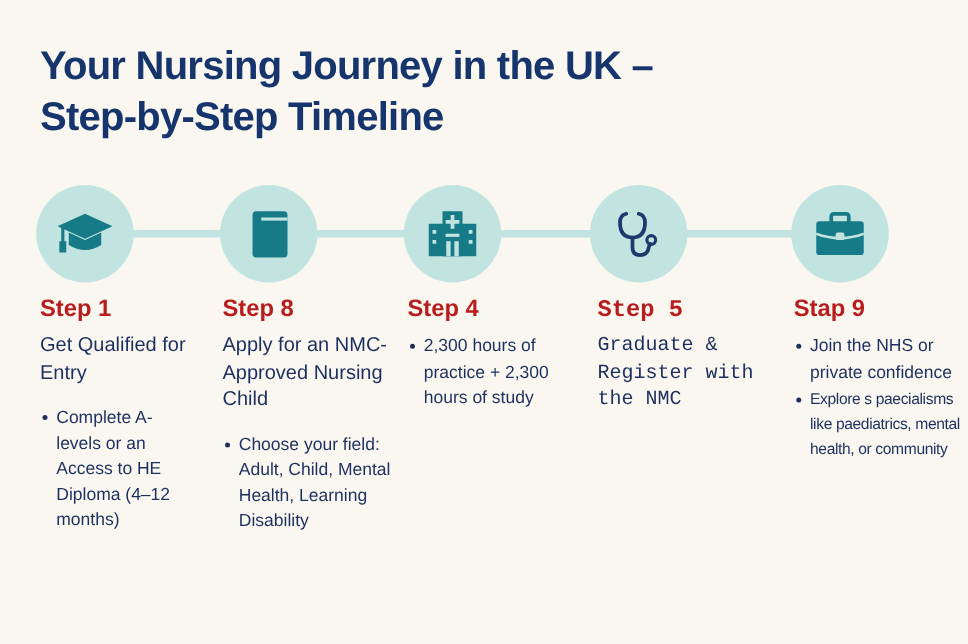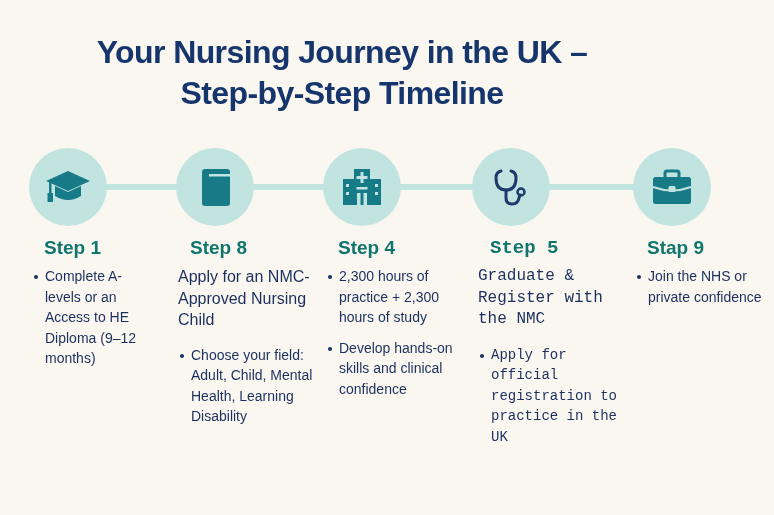--- a/index.html
+++ b/index.html
@@ -9,41 +9,40 @@
     font-family:"Liberation Sans", "DejaVu Sans", sans-serif;
     color:#1c2f5e;
     position:relative;
   }
   .title {
     position:absolute; left:32px; top:32px;
     margin:0;
     font-size:32px; line-height:41px; font-weight:bold;
     color:#16356c; letter-spacing:-0.6px;
     width:620px;
-    text-align:center;
   }
   .title span { display:block; }
   .connector {
     position:absolute; left:68px; top:184px;
     width:604px; height:6px;
     background:#c2e4e1;
   }
   .node {
     position:absolute; top:148px;
     width:78px; height:78px; border-radius:50%;
     background:#c2e4e1;
     display:flex; align-items:center; justify-content:center;
   }
   .node svg { width:50px; height:50px; }
   .step {
     position:absolute; top:236px;
   }
   .step-label {
     font-size:19px; font-weight:bold; line-height:24px;
-    color:#0f766e; margin:0 0 6px 12px;
+    color:#b91c1c; margin:0 0 6px 0;
   }
   .step-title {
     font-size:16px; line-height:21.5px; color:#1c2f5e;
     margin:0 0 14px 0;
   }
   .bullets { list-style:none; margin:0; padding:0; }
   .bullets li {
     position:relative; padding-left:13px;
     font-size:14px; line-height:20.5px; color:#1c2f5e;
     margin-bottom:10px;
@@ -108,47 +107,45 @@
   <svg viewBox="0 0 50 50">
     <rect x="18" y="9" width="14" height="8" rx="2" fill="none" stroke="#177a87" stroke-width="3"></rect>
     <rect x="6" y="15" width="38" height="27" rx="2.5" fill="#177a87"></rect>
     <path d="M6,25 Q25,32 44,25" fill="none" stroke="#c2e4e1" stroke-width="2"></path>
     <rect x="21.5" y="24" width="7" height="6" rx="1.5" fill="#c2e4e1"></rect>
   </svg>
 </div>
 
 <div class="step" style="left:32px; width:118px;">
   <div class="step-label">Step 1</div>
+  <div class="step-title">Get Qualified for Entry</div>
   <ul class="bullets">
-    <li>Complete A-levels or an Access to HE Diploma (9–12 months)</li>
+    <li>Complete A-levels or an Access to HE Diploma (4–12 months)</li>
   </ul>
 </div>
 
 <div class="step" style="left:178px; width:135px;">
   <div class="step-label">Step 8</div>
   <div class="step-title">Apply for an NMC-Approved Nursing Child</div>
   <ul class="bullets">
     <li>Choose your field: Adult, Child, Mental Health, Learning Disability</li>
   </ul>
 </div>
 
 <div class="step" style="left:326px; width:146px;">
   <div class="step-label">Step 4</div>
   <ul class="bullets">
     <li>2,300 hours of practice + 2,300 hours of study</li>
-    <li>Develop hands-on skills and clinical confidence</li>
   </ul>
 </div>
 
 <div class="step" style="left:478px; width:140px;font-family:Liberation Mono, monospace;">
   <div class="step-label">Step 5</div>
   <div class="step-title">Graduate &amp; Register with the NMC</div>
-  <ul class="bullets">
-    <li>Apply for official registration to practice in the UK</li>
-  </ul>
 </div>
 
 <div class="step" style="left:635px; width:136px;">
   <div class="step-label">Stap 9</div>
   <ul class="bullets tight">
     <li>Join the NHS or private confidence</li>
+    <li style="font-size:12.5px; line-height:20px; letter-spacing:-0.3px;">Explore s paecialisms like paediatrics, mental health, or community</li>
   </ul>
 </div>
 
 </body></html>

